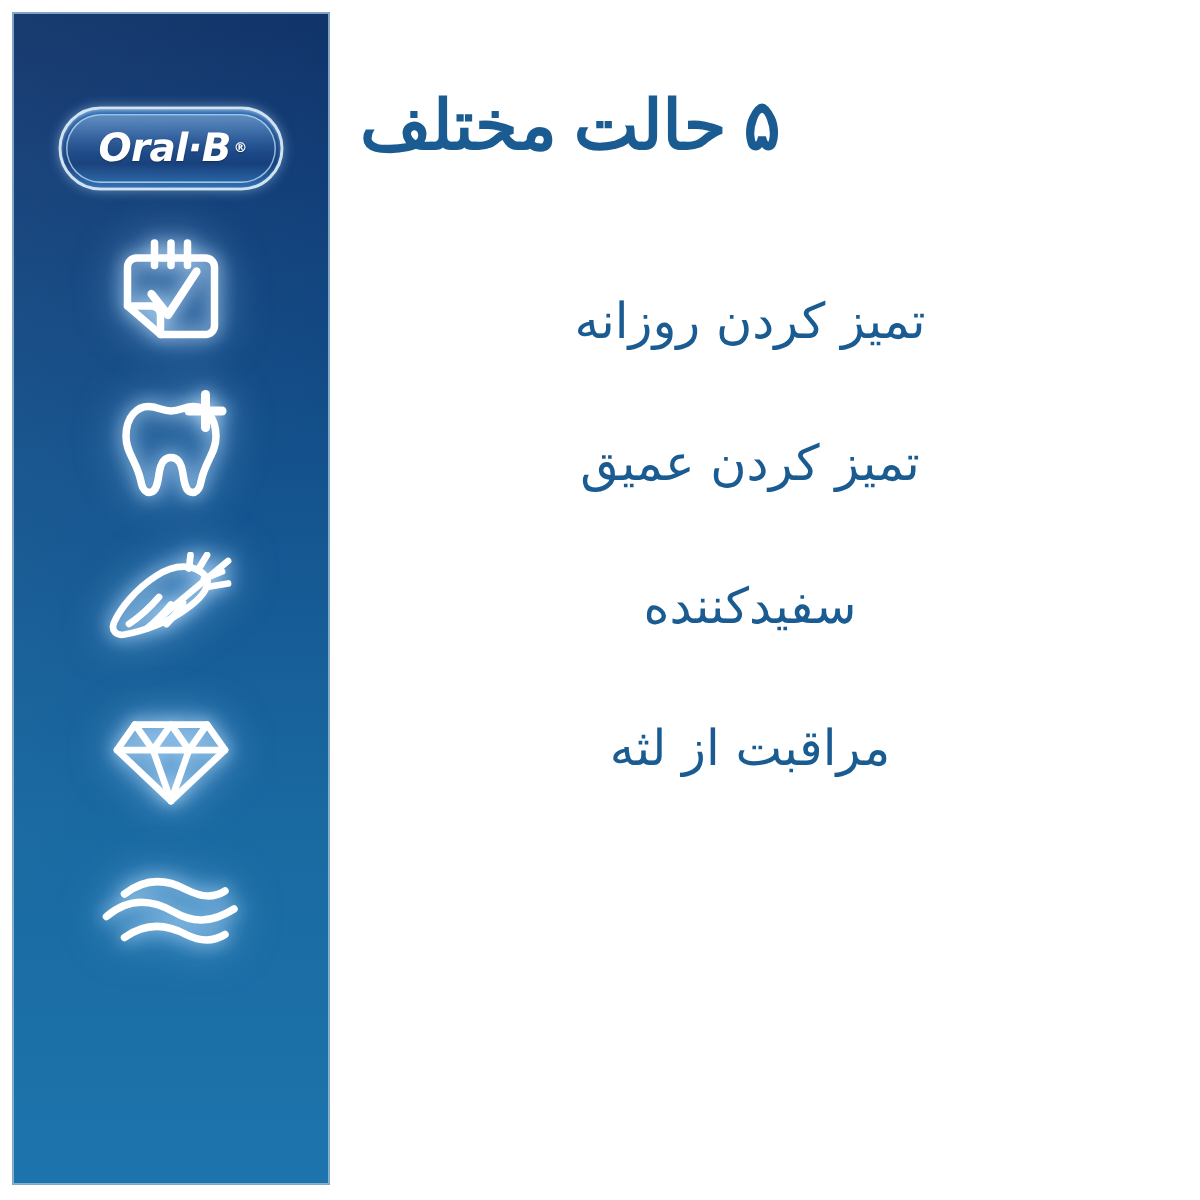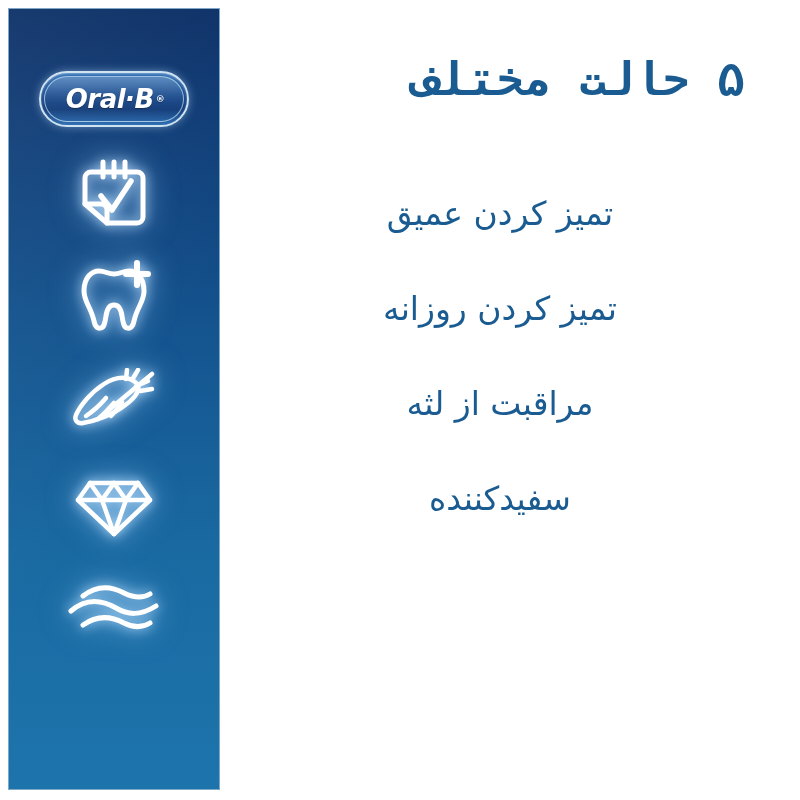--- a/index.html
+++ b/index.html
@@ -123,23 +123,23 @@
     top: 0;
     width: 520px;
     height: 800px;
     direction: rtl;
   }
   .title {
     position: absolute;
     top: 56px;
     right: 15px;
     left: 0;
-    text-align: right;
+    text-align: left;
     color: #1a5c91;
-    font-family: Liberation Mono, monospace;
+    font-family: Liberation Serif, serif;
     font-size: 46px;
     font-weight: bold;
     line-height: 1.2;
     white-space: nowrap;
   }
   .mode-list {
     position: absolute;
     top: 166px;
     right: 0;
     left: 0;
@@ -243,21 +243,21 @@
       </div>
 
     </div>
   </div>
 
   <div class="content">
 
     <div class="title">۵ حالت مختلف</div>
 
     <ul class="mode-list">
+      <li class="mode-item">تمیز کردن روزانه</li>
       <li class="mode-item">تمیز کردن عمیق</li>
-      <li class="mode-item">تمیز کردن روزانه</li>
+      <li class="mode-item">سفیدکننده</li>
       <li class="mode-item">مراقبت از لثه</li>
-      <li class="mode-item">سفیدکننده</li>
     </ul>
 
   </div>
 
 </div>
 
 </body></html>

